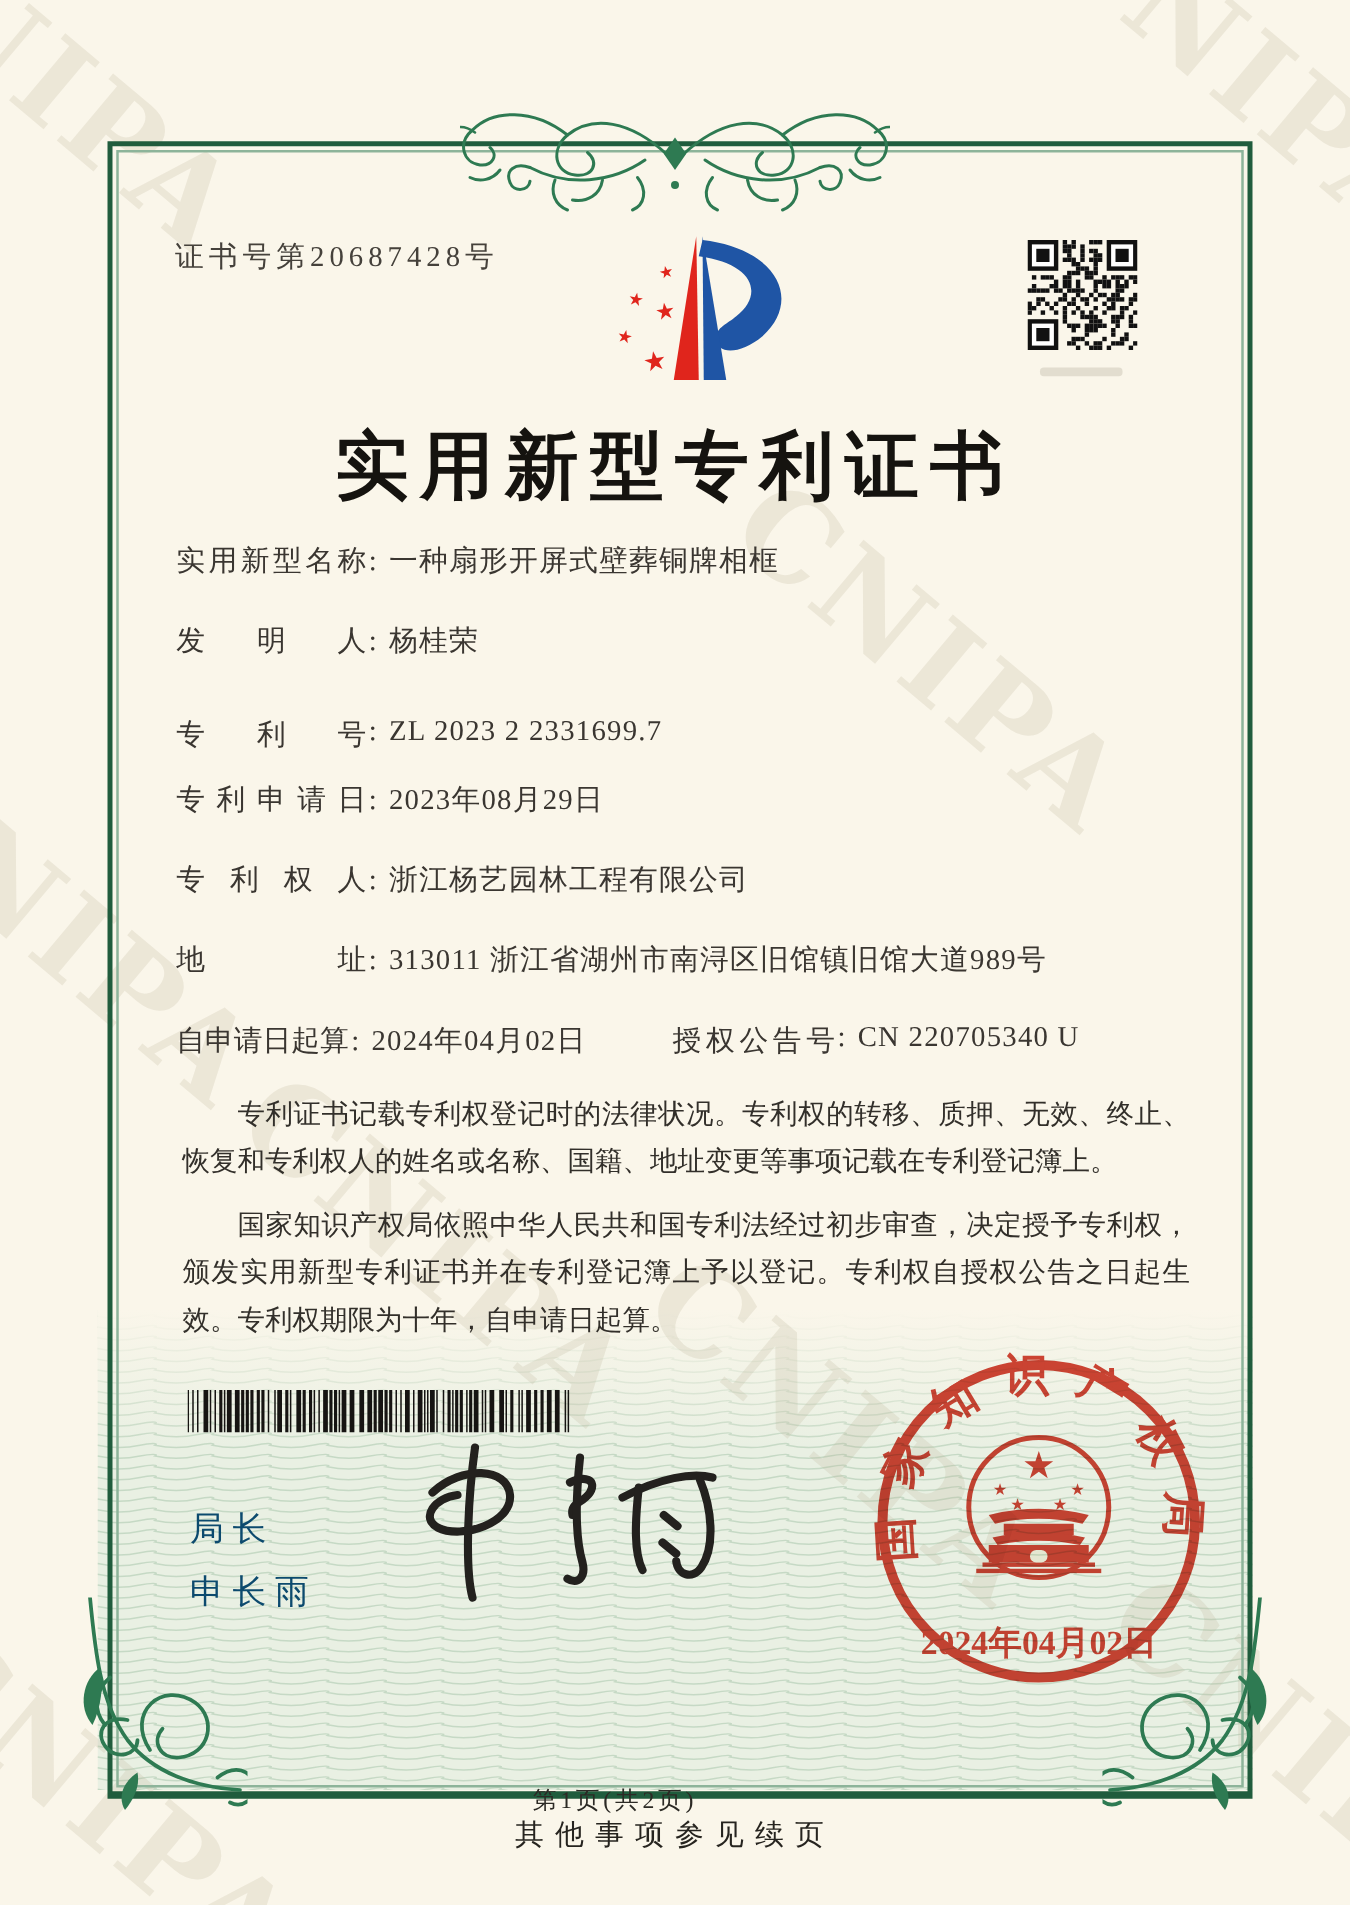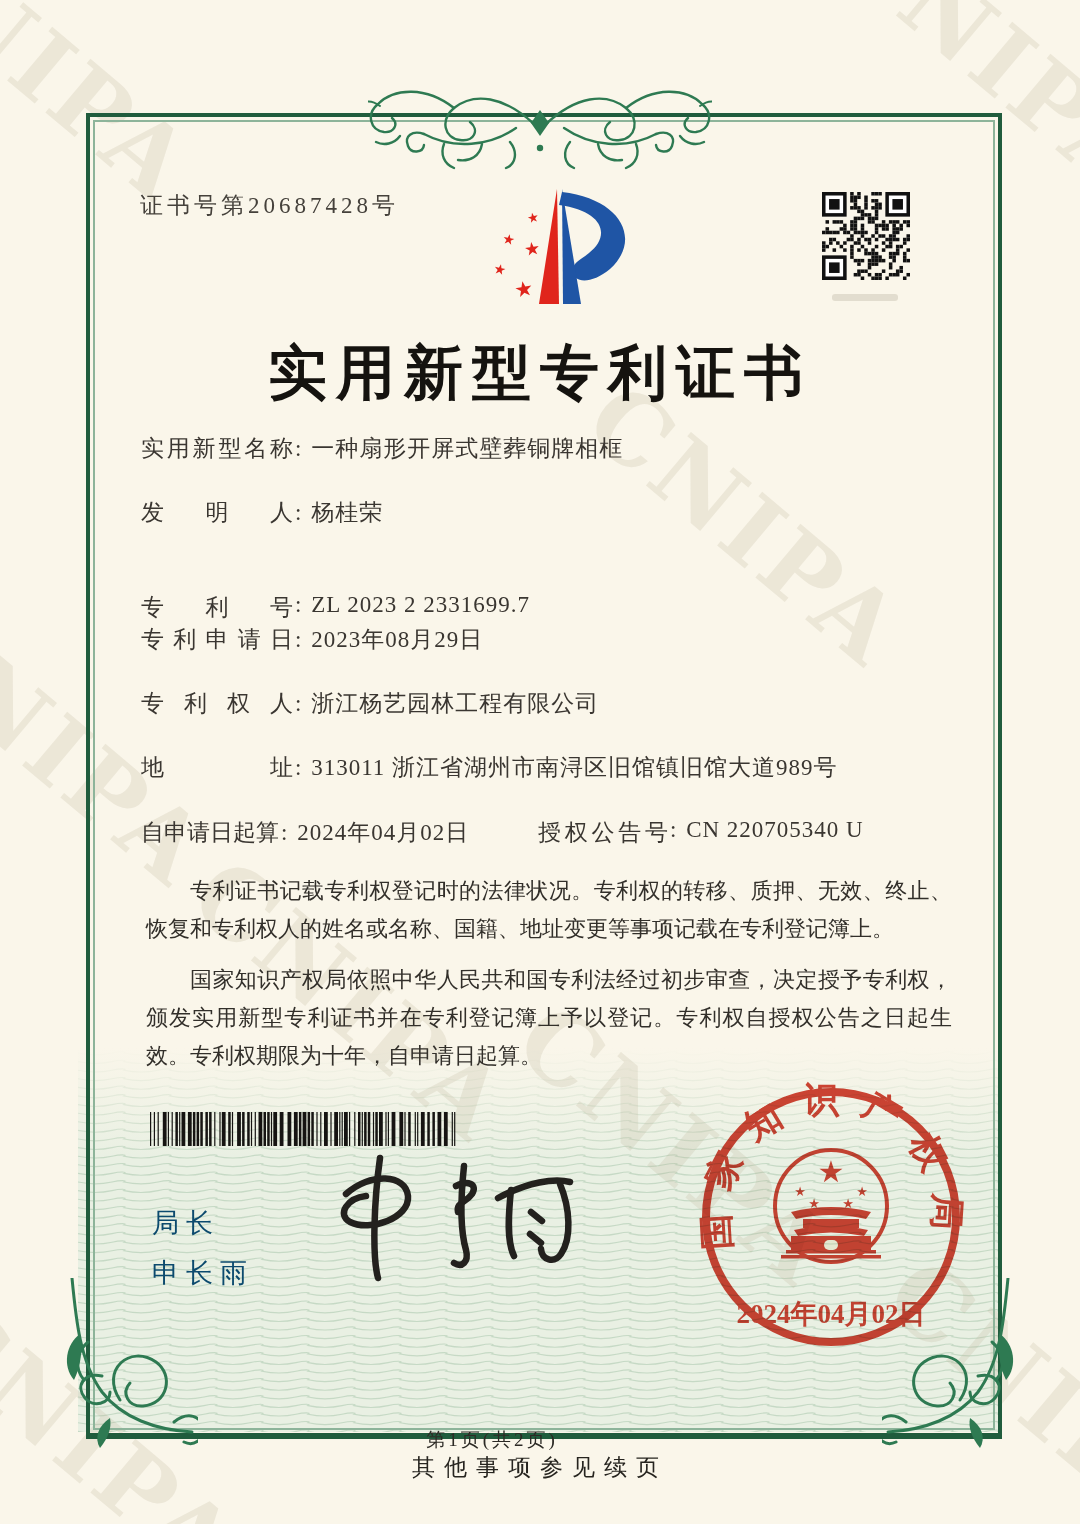--- a/index.html
+++ b/index.html
@@ -389,21 +389,21 @@
   <div class="title">实用新型专利证书</div>
 
   <div class="frow" style="top:433px">
     <span class="flabel w152">实用新型名称</span><span class="colon">:</span>
     <span class="fval">一种扇形开屏式壁葬铜牌相框</span>
   </div>
   <div class="frow" style="top:497px">
     <span class="flabel w152">发明人</span><span class="colon">:</span>
     <span class="fval">杨桂荣</span>
   </div>
-  <div class="frow" style="top:592px">
+  <div class="frow" style="top:572px">
     <span class="flabel w152">专利号</span><span class="colon">:</span>
     <span class="fval">ZL 2023 2 2331699.7</span>
   </div>
   <div class="frow" style="top:624px">
     <span class="flabel w152">专利申请日</span><span class="colon">:</span>
     <span class="fval">2023年08月29日</span>
   </div>
   <div class="frow" style="top:688px">
     <span class="flabel w152">专利权人</span><span class="colon">:</span>
     <span class="fval">浙江杨艺园林工程有限公司</span>

